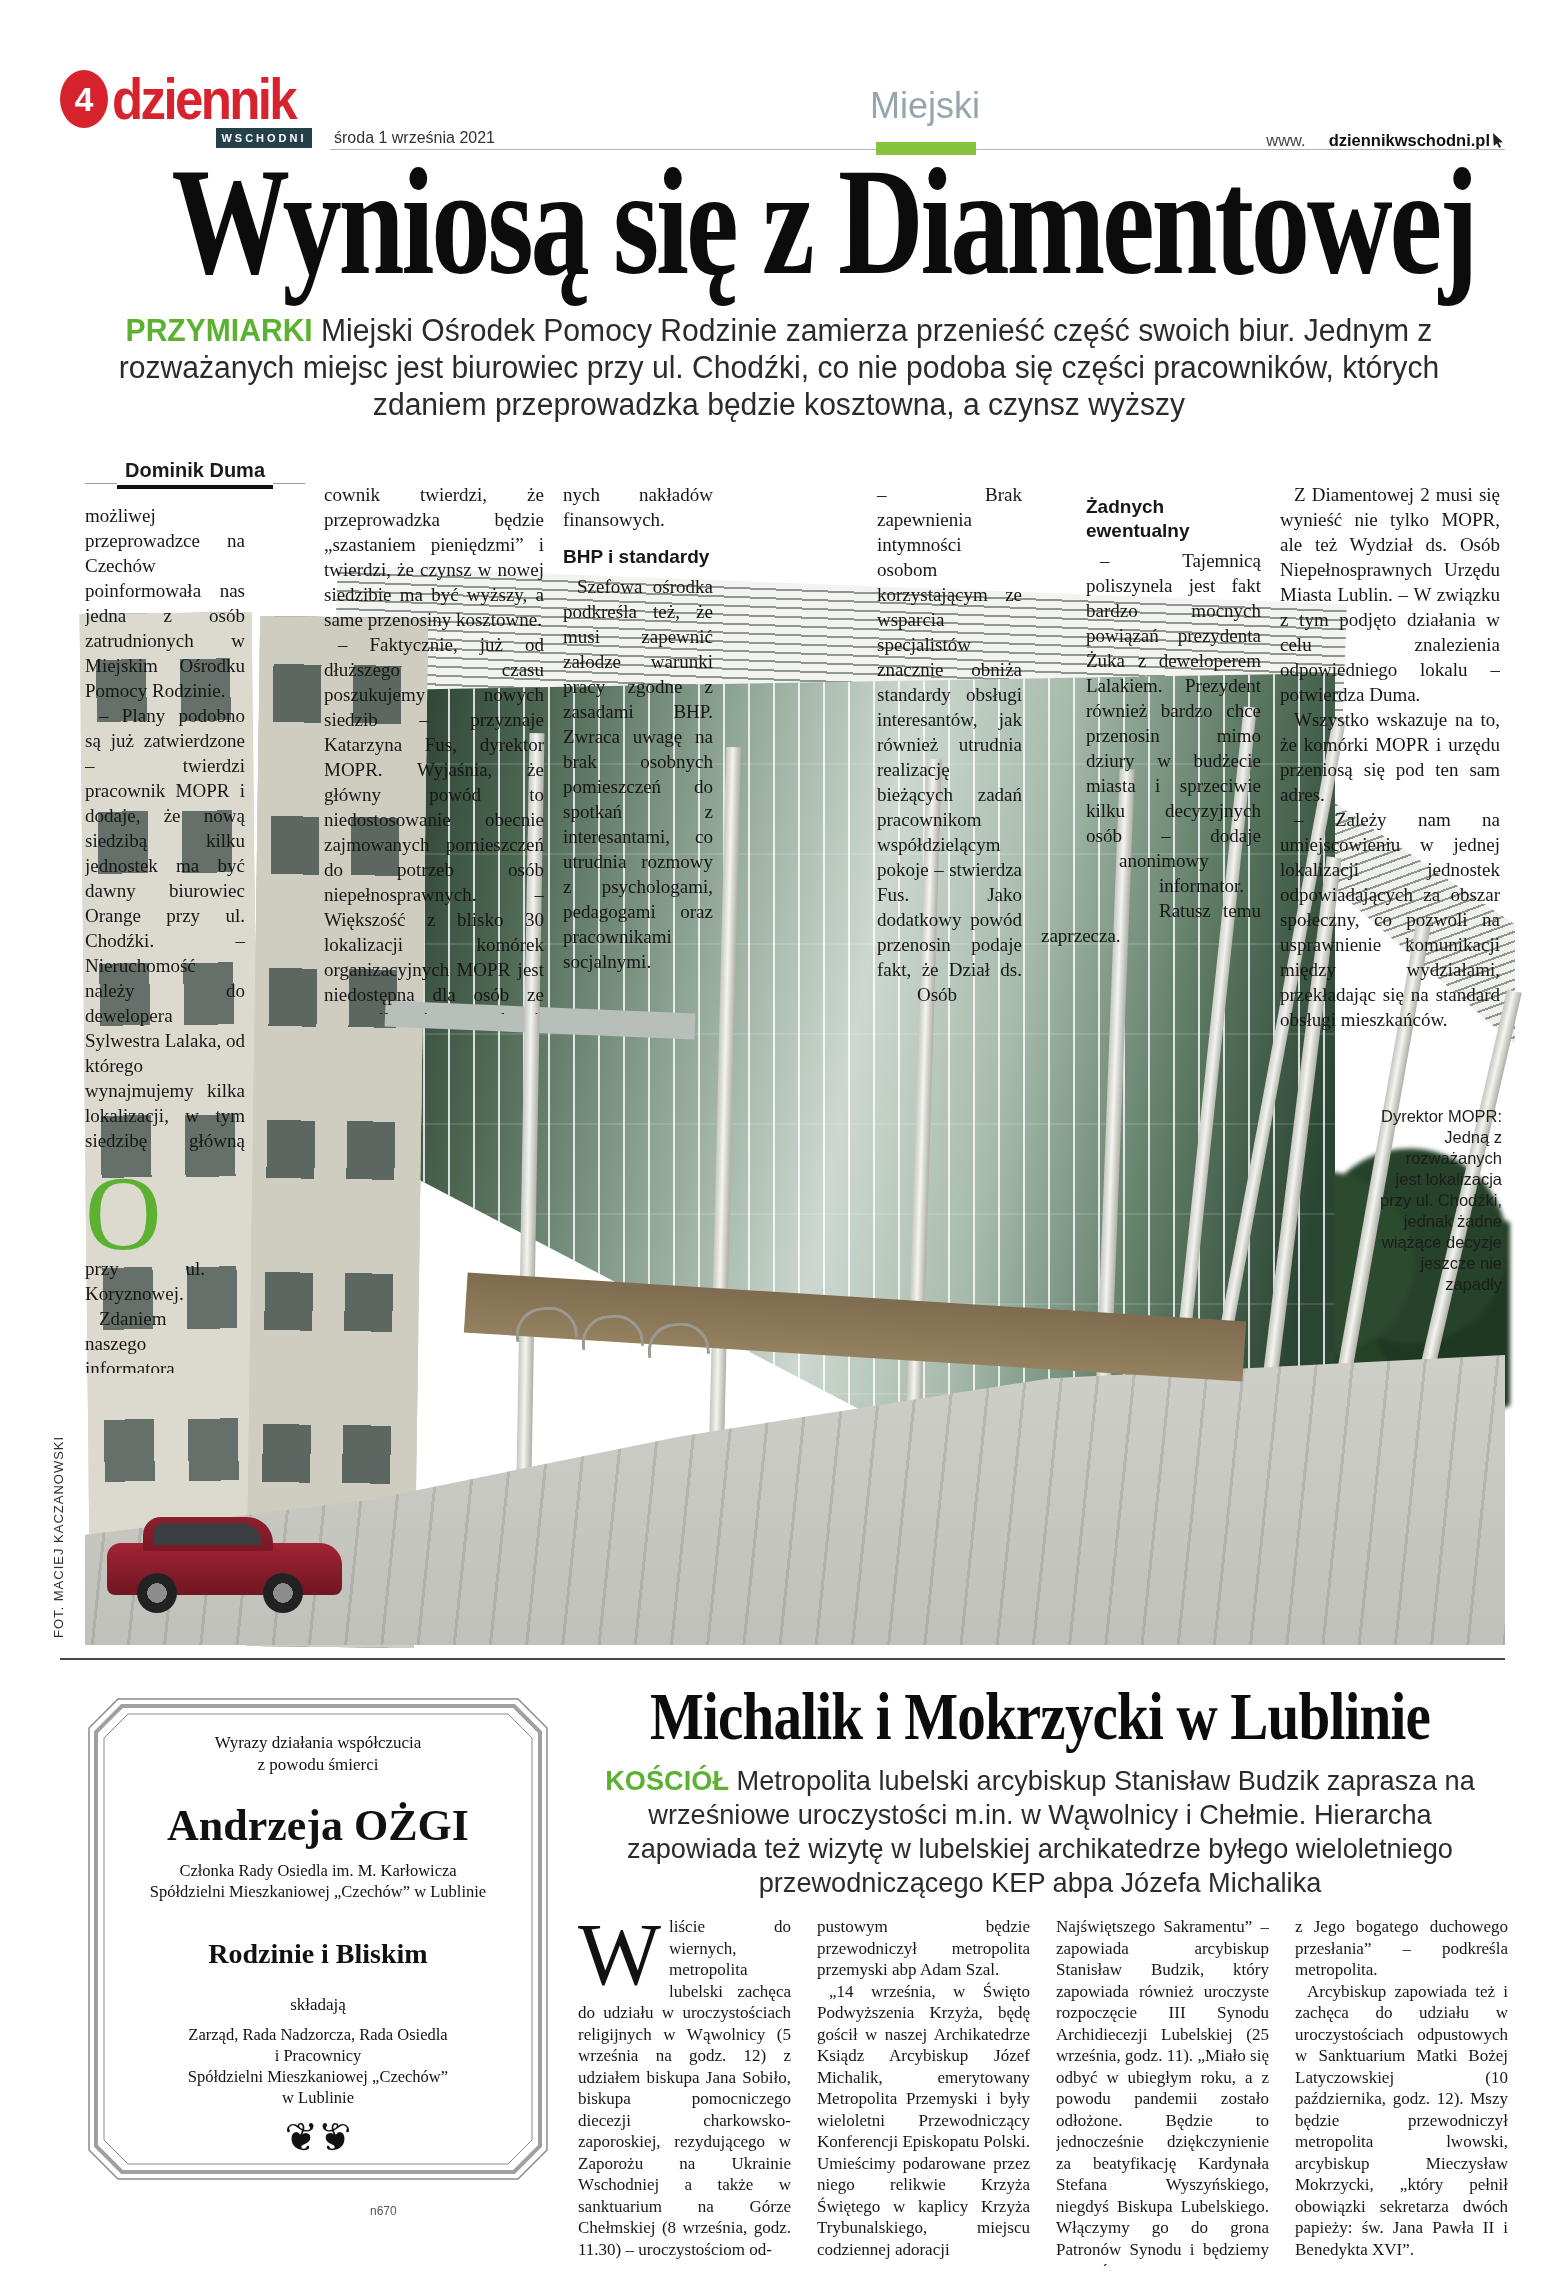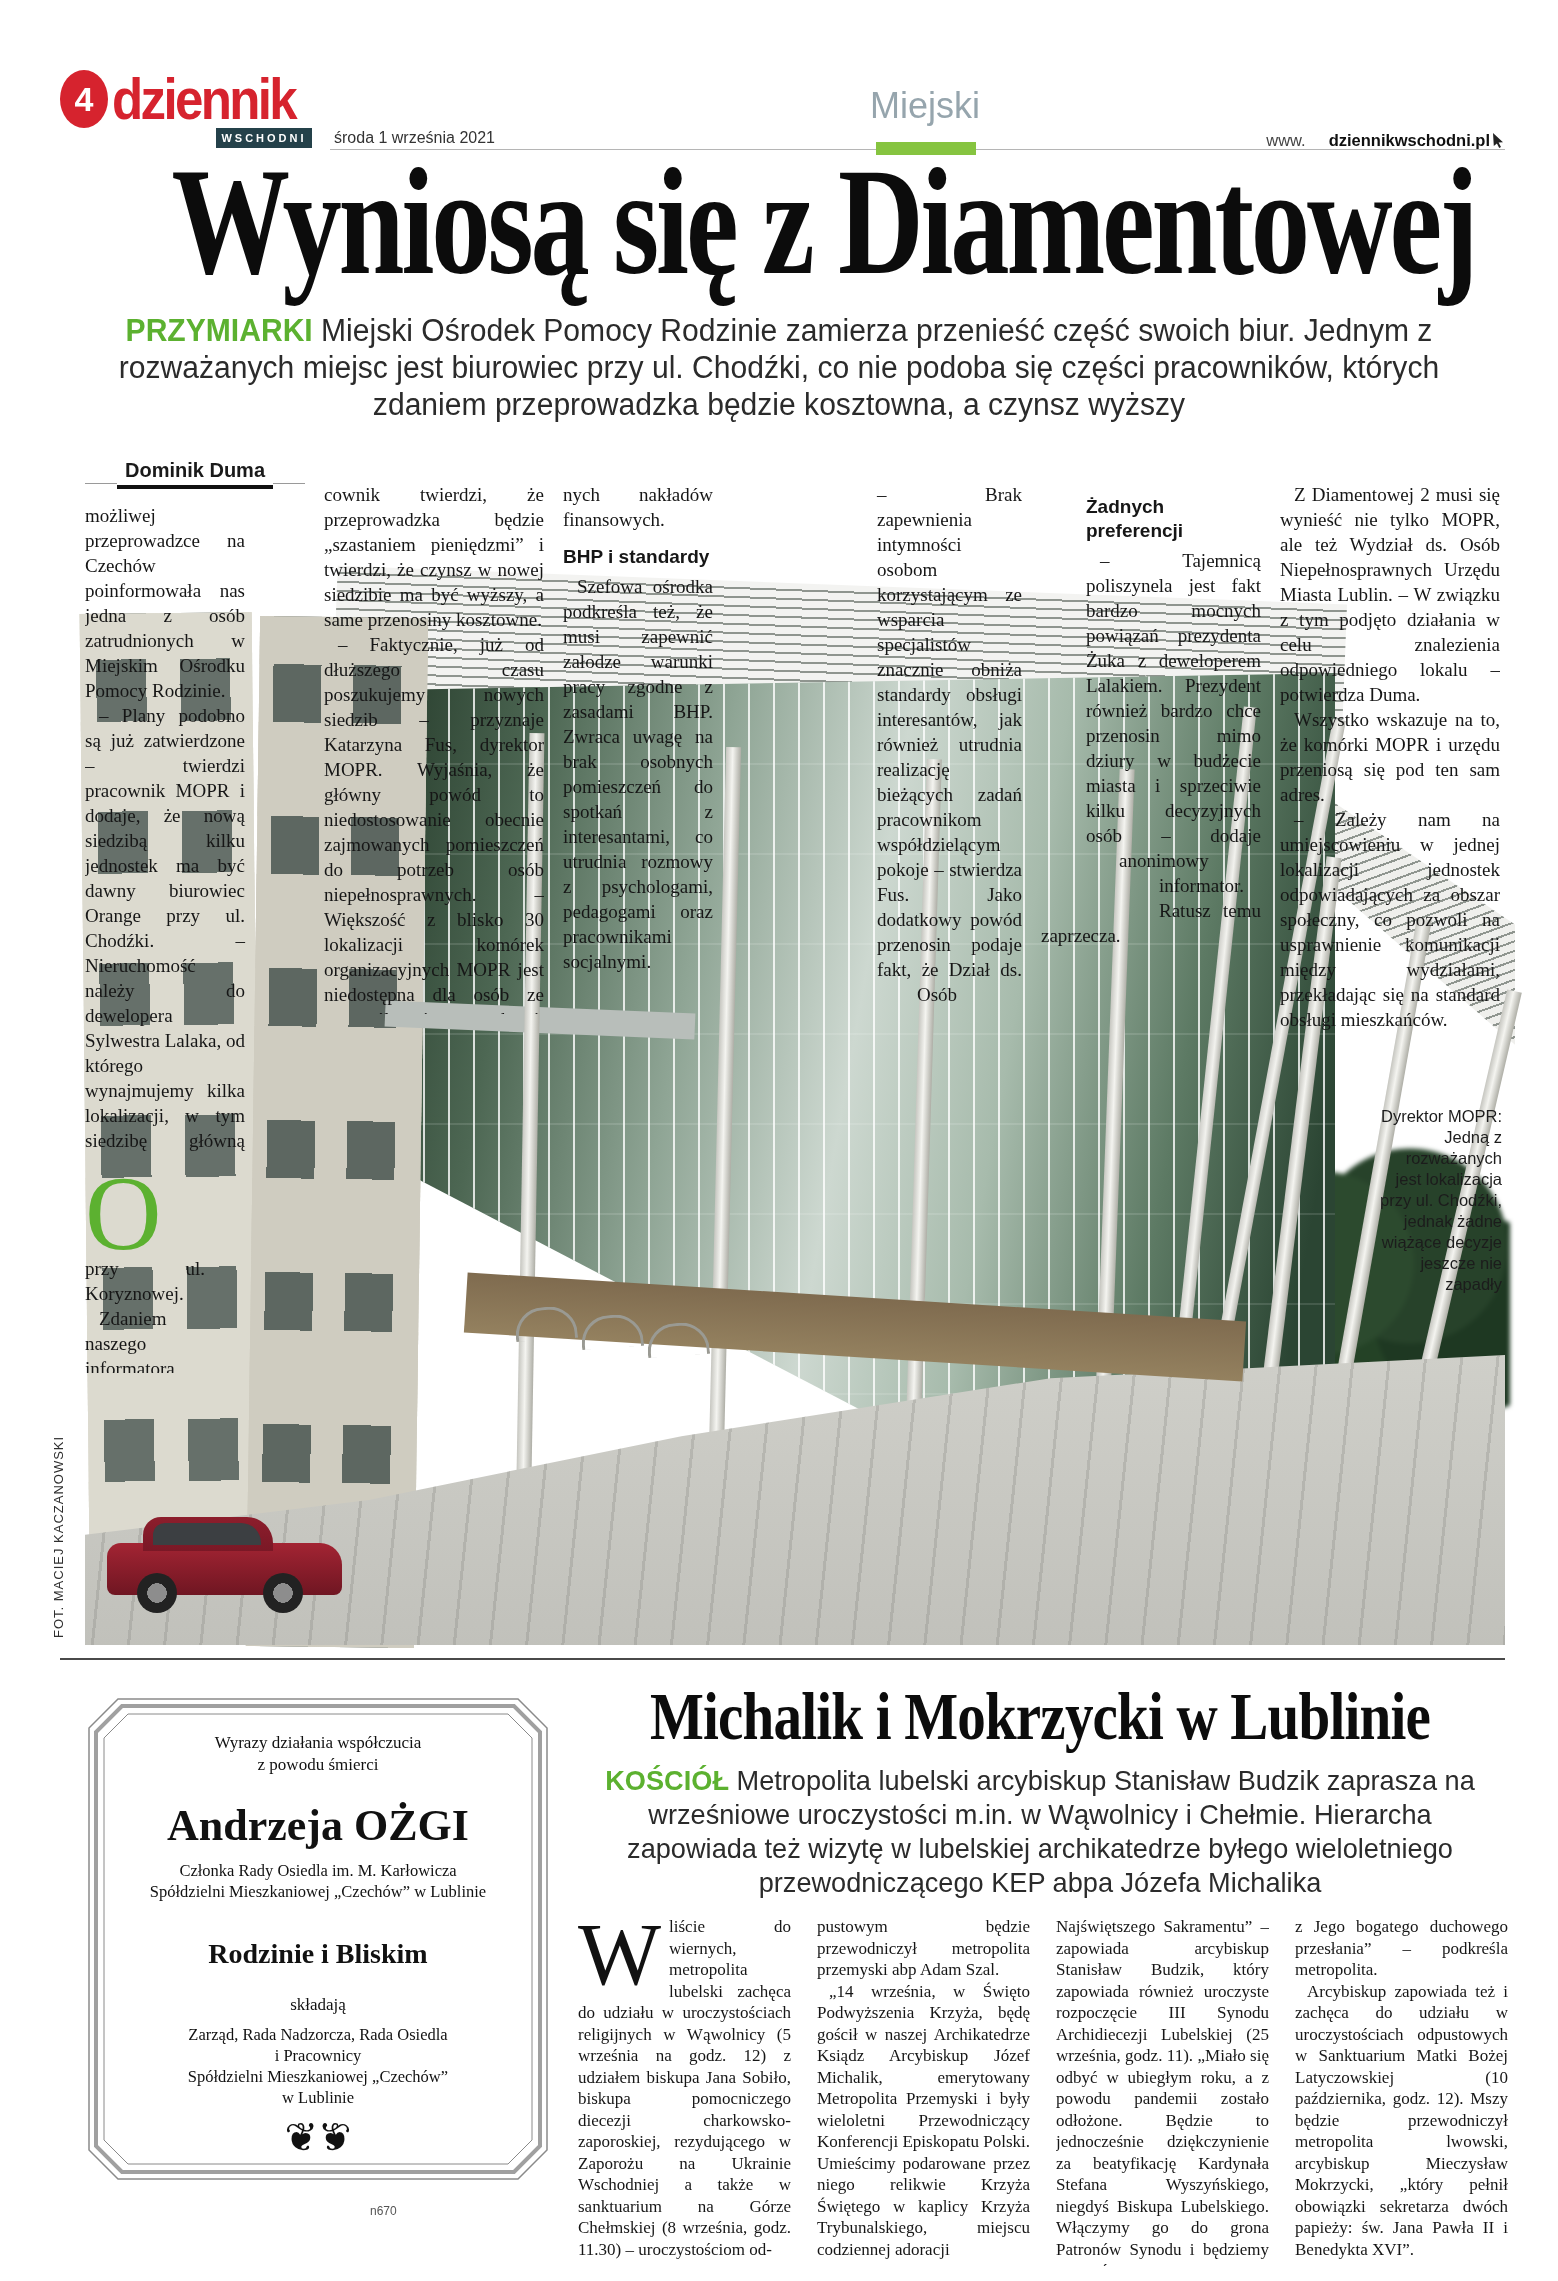--- a/index.html
+++ b/index.html
@@ -182,21 +182,21 @@
     <div class="c4l1"></div>
     <div class="c4l2"></div>
     <div class="c4l3"></div>
     <p>– Brak zapewnienia intymności osobom korzystającym ze wsparcia specjalistów znacznie obniża standardy obsługi interesantów, jak również utrudnia realizację bieżących zadań pracownikom współdzielącym pokoje – stwierdza Fus. Jako dodatkowy powód przenosin podaje fakt, że Dział ds. Osób Niepełnosprawnych może działać przy Diamentowej 2 tylko do 31 grudnia, bo umowa najmu pomieszczeń (zawarta z tym samym deweloperem) wygasa i nie zostanie przedłużona,</p>
   </div>
 
   <div class="col" style="left:1041px;top:482px;height:474px;">
     <div class="c5l1"></div>
     <div class="c5l2"></div>
     <div class="c5l3"></div>
-    <div class="subhd">Żadnych preferencji</div>
+    <div class="subhd">Żadnych ewentualny</div>
     <p class="ind">– Tajemnicą poliszynela jest fakt bardzo mocnych powiązań prezydenta Żuka z deweloperem Lalakiem. Prezydent również bardzo chce przenosin mimo dziury w budżecie miasta i sprzeciwie kilku decyzyjnych osób – dodaje anonimowy informator. Ratusz temu zaprzecza.</p>
 
   </div>
 
   <div class="col" style="left:1280px;top:482px;height:596px;">
     <p class="ind">Z Diamentowej 2 musi się wynieść nie tylko MOPR, ale też Wydział ds. Osób Niepełnosprawnych Urzędu Miasta Lublin. – W związku z tym podjęto działania w celu znalezienia odpowiedniego lokalu – potwierdza Duma.</p>
     <p class="ind">Wszystko wskazuje na to, że komórki MOPR i urzędu przeniosą się pod ten sam adres.</p>
     <p class="ind">– Zależy nam na umiejscowieniu w jednej lokalizacji jednostek odpowiadających za obszar społeczny, co pozwoli na usprawnienie komunikacji między wydziałami, przekładając się na standard obsługi mieszkańców.</p>
 
   </div>

